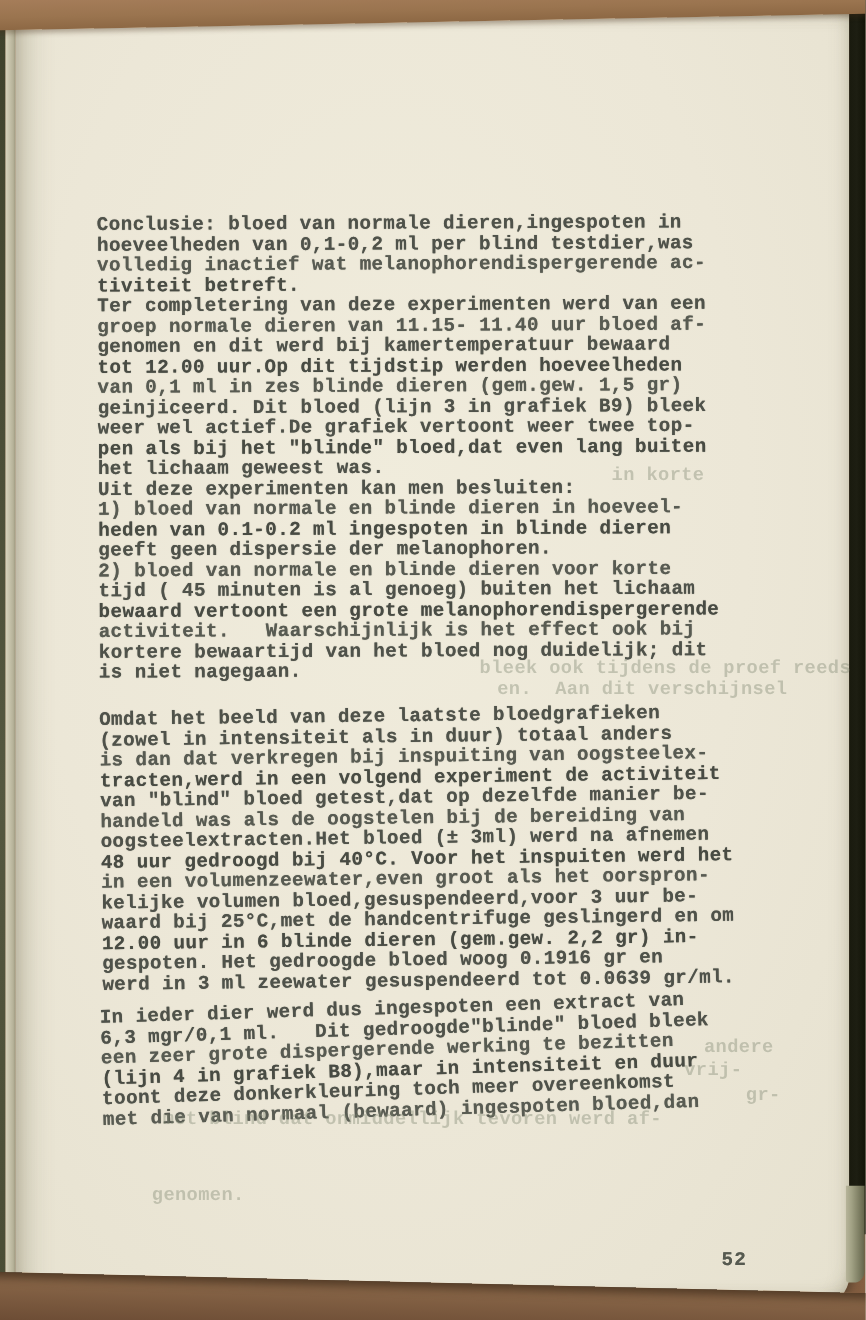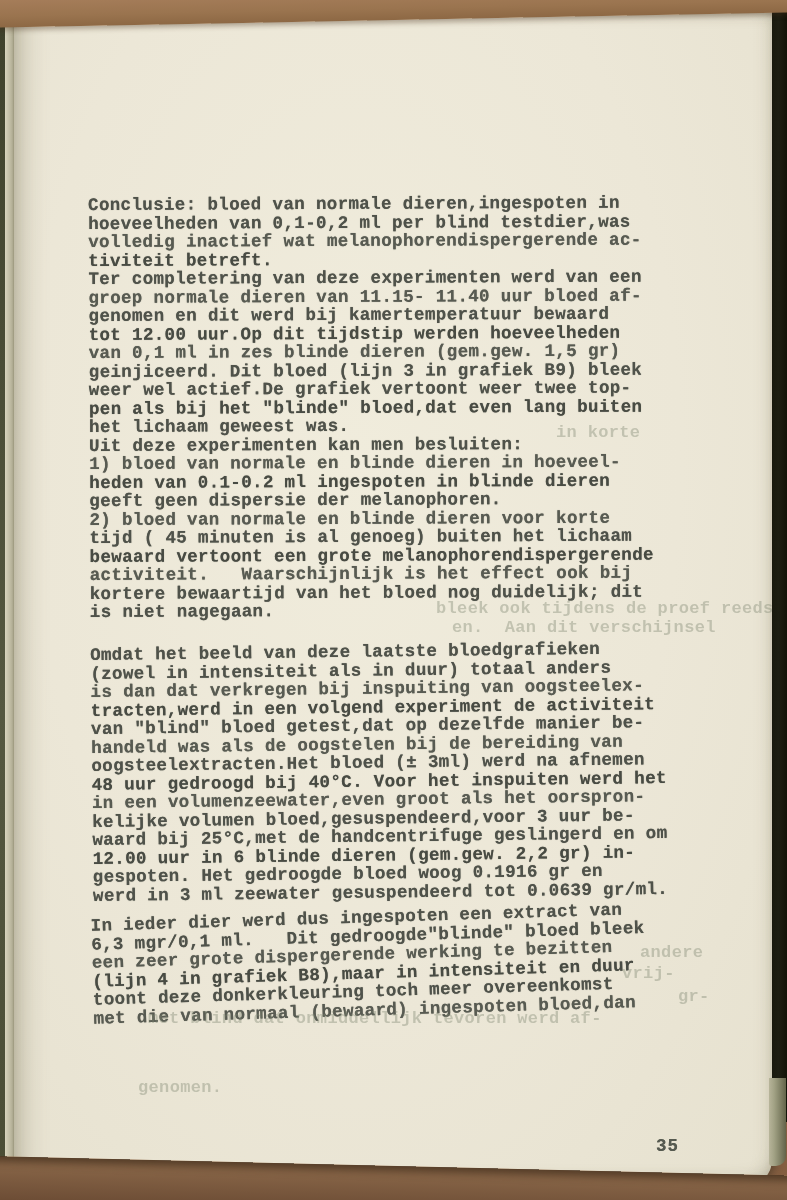--- a/index.html
+++ b/index.html
@@ -144,21 +144,21 @@
               <div class="l">6,3 mgr/0,1 ml.   Dit gedroogde"blinde" bloed bleek</div>
               <div class="l">een zeer grote dispergerende werking te bezitten</div>
               <div class="l">(lijn 4 in grafiek B8),maar in intensiteit en duur</div>
               <div class="l">toont deze donkerkleuring toch meer overeenkomst</div>
               <div class="l">met die van normaal (bewaard) ingespoten bloed,dan</div>
             </div>
         </div>
       </div>
     </div>
 
-    <div class="pagenum">35</div>
+    <div class="pagenum">52</div>
   </div>
 
   <div class="ghostlayer">
 
   <span class="ghost" style="left: 556px; top: 424px;">in korte</span>
       <span class="ghost" style="left: 436px; top: 600px;">bleek ook tijdens de proef reeds</span>
       <span class="ghost" style="left: 452px; top: 619px;">en.  Aan dit verschijnsel</span>
       <span class="ghost" style="left: 640px; top: 928px; margin-top: 16px;">andere</span>
       <span class="ghost" style="left: 678px; top: 947px; margin-top: 41px;">gr-</span>
       <span class="ghost" style="left: 622px; top: 965px;">vrij-</span>

